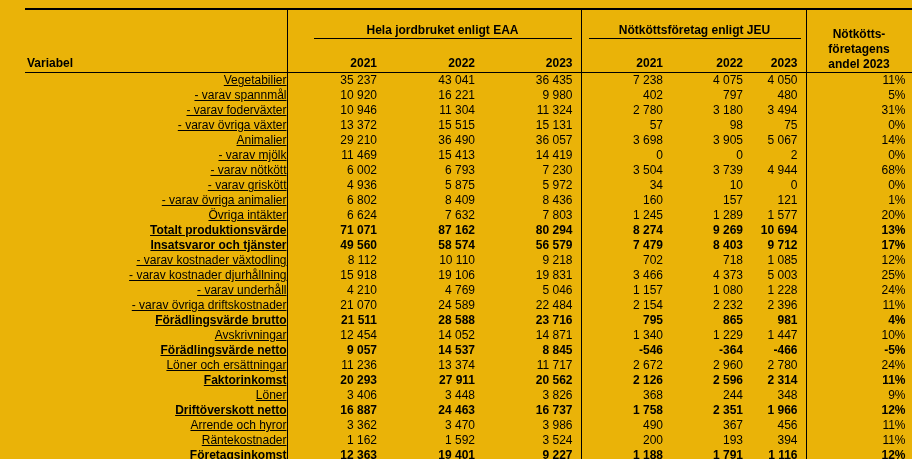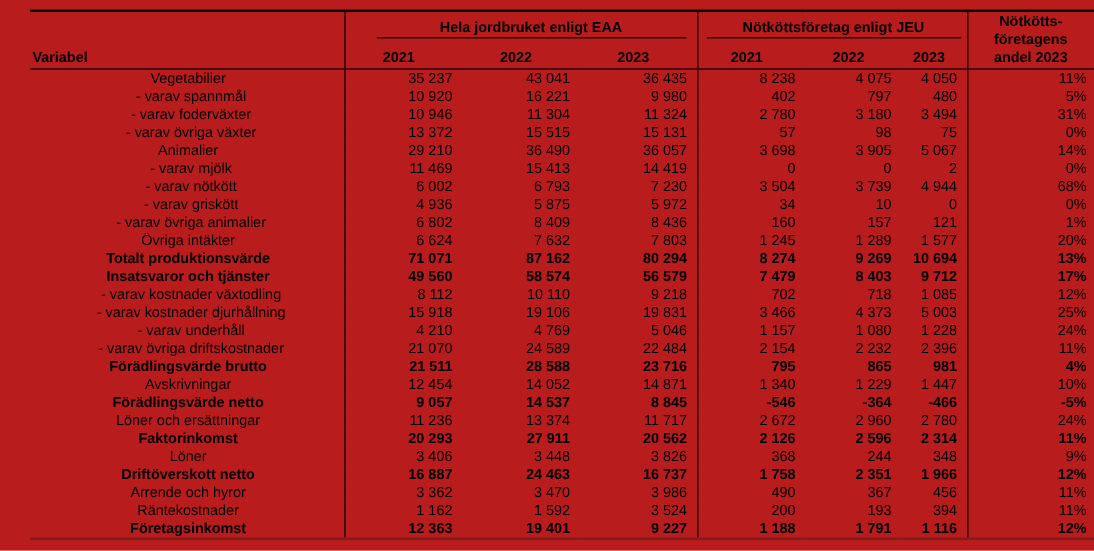--- a/index.html
+++ b/index.html
@@ -5,21 +5,21 @@
   html, body {
     margin: 0;
     padding: 0;
     background: #FAF8E4;
   }
   .page {
     width: 912px;
     height: 459px;
     box-sizing: border-box;
     padding: 8px 0 0 25px;
-    background: #b91c1c;
+    background: #eab308;
     overflow: hidden;
     font-family: "Liberation Sans", sans-serif;
     font-size: 12px;
     color: #000;
   }
   table.stat-table {
     border-collapse: collapse;
     table-layout: fixed;
     width: 887px;
   }
@@ -46,37 +46,37 @@
   .group-inner.g1 { margin: 0 5px 1px 7px; }
   th.share-th {
     border-left: 1px solid #000;
     border-right: 1px solid #000;
     border-bottom: 1px solid #000;
     vertical-align: top;
     text-align: center;
     font-weight: bold;
     white-space: pre-line;
     line-height: 15px;
-    padding-top: 1px;
+    padding-top: 17px;
   }
   
   .years-row th {
     height: 22px;
     vertical-align: bottom;
     border-bottom: 1px solid #000;
     font-weight: bold;
     padding-bottom: 2px;
     margin-left: 43px;
   }
   .years-row th.variabel { text-align: left; padding-left: 2px; }
-  .years-row th.year { padding-right: 8px; }
+  .years-row th.year { text-align: right; padding-right: 8px; }
   th.sep-left, td.sep-left { border-left: 1px solid #000; }
   
   tbody td { height: 15px; line-height: 15px; }
-  td.label { text-align: center; padding-left: 2px; }
+  td.label { text-align: right; padding-left: 2px; text-decoration: underline; }
   td.label.indent { padding-left: 7px; }
   td.num { text-align: right; padding-right: 8px; }
   td.share { border-right: 1px solid #000; padding-right: 6px; }
   tr.bold td { font-weight: bold; }
   tbody tr.last td { border-bottom: 2px solid #7f1d1d; }
 </style>
 </head>
 <body>
 
 <div class="page">
@@ -113,21 +113,21 @@
         <th class="year">2022</th>
         <th class="year">2023</th>
       </tr>
     </thead>
     <tbody>
         <tr>
           <td class="label">Vegetabilier</td>
           <td class="num sep-left">35 237</td>
           <td class="num">43 041</td>
           <td class="num">36 435</td>
-          <td class="num sep-left">8 238</td>
+          <td class="num sep-left">7 238</td>
           <td class="num">4 075</td>
           <td class="num">4 050</td>
           <td class="num sep-left share">11%</td>
         </tr>
         <tr>
           <td class="label indent">- varav spannmål</td>
           <td class="num sep-left">10 920</td>
           <td class="num">16 221</td>
           <td class="num">9 980</td>
           <td class="num sep-left">402</td>

